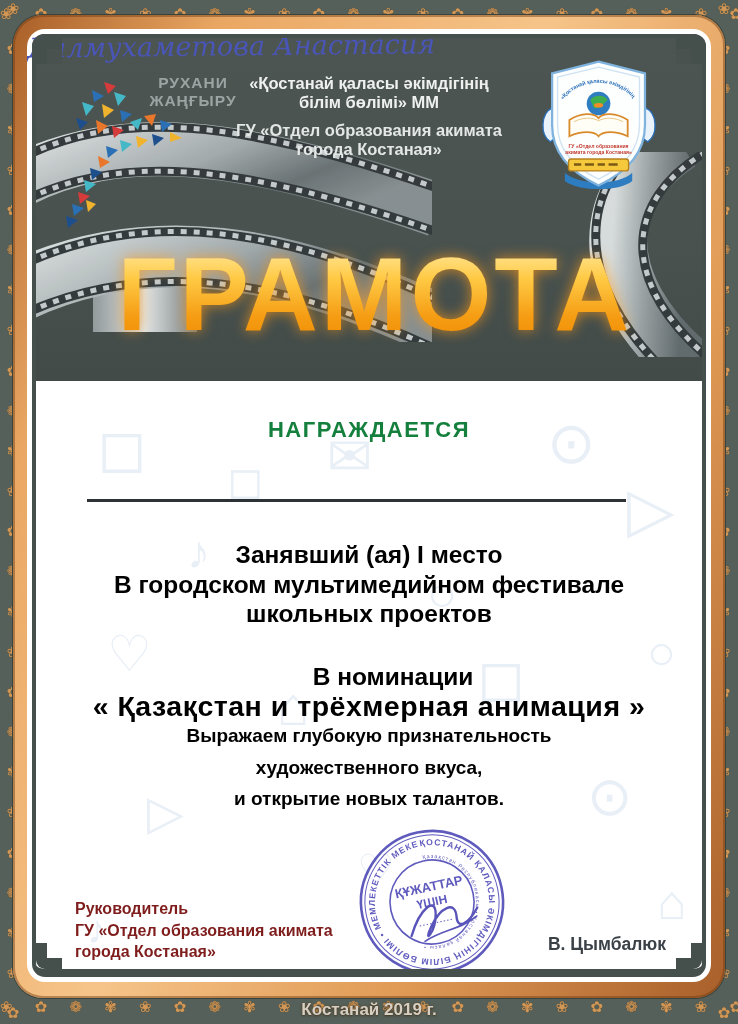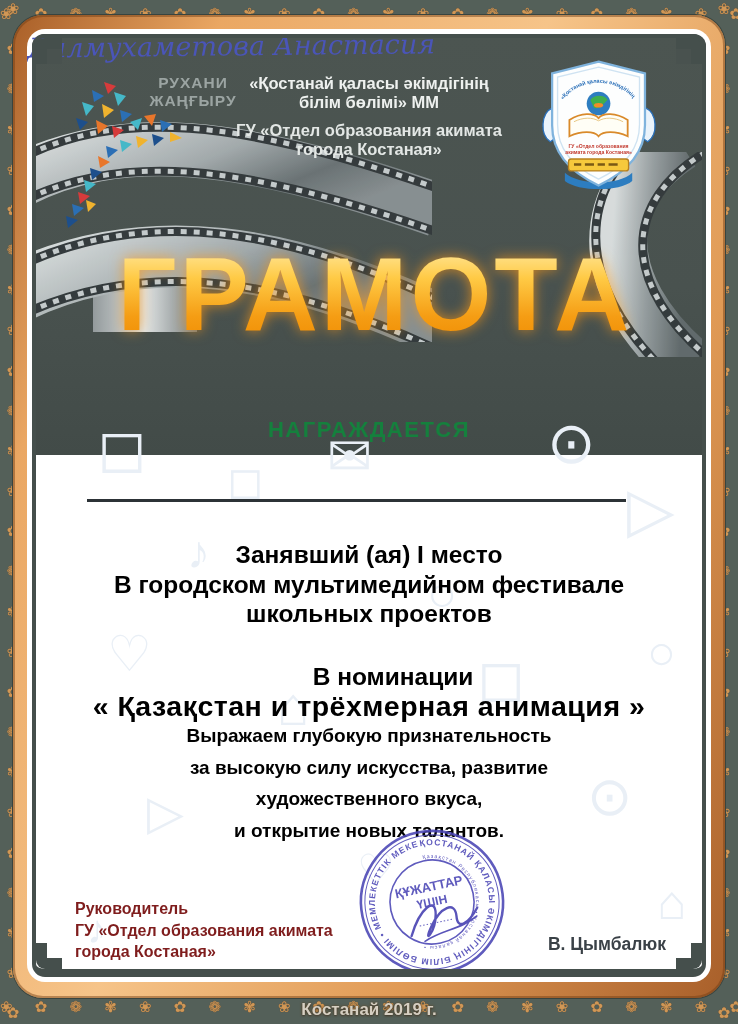--- a/index.html
+++ b/index.html
@@ -25,21 +25,21 @@
     border-radius:18px;overflow:hidden;z-index:3;}
   .inner-frame{position:absolute;inset:5px;border:4px solid #454f4c;border-bottom-width:8px;
     border-radius:13px;z-index:40;pointer-events:none;}
   .cstep{position:absolute;width:26px;height:26px;background:#454f4c;z-index:39;}
   .cstep i{position:absolute;width:15px;height:15px;display:block;}
   .cstep.tl{top:9px;left:9px;border-top-left-radius:9px}.cstep.tl i{left:11px;top:11px;background:#49524f;}
   .cstep.tr{top:9px;right:9px;border-top-right-radius:9px}.cstep.tr i{right:11px;top:11px;background:#49524f;}
   .cstep.bl{bottom:13px;left:9px;border-bottom-left-radius:9px}.cstep.bl i{left:11px;bottom:11px;background:#fff;}
   .cstep.br{bottom:13px;right:9px;border-bottom-right-radius:9px}.cstep.br i{right:11px;bottom:11px;background:#fff;}
   
-  .header{position:absolute;left:5px;right:5px;top:5px;height:421px;overflow:hidden;
+  .header{position:absolute;left:5px;right:5px;top:5px;height:347px;overflow:hidden;
     background:linear-gradient(180deg,#4c5551 0%,#49524f 60%,#424b48 100%);
     border-radius:12px 12px 0 0;}
   .film{position:absolute;opacity:.92;}
   .film-left{left:-5px;top:88px;width:405px;height:220px;}
   .film-right{left:498px;top:118px;width:180px;height:205px;}
   .bird{position:absolute;left:20px;top:42px;width:165px;height:160px;}
   .logo-text{position:absolute;left:96px;top:40px;width:130px;text-align:center;
     font-weight:bold;font-size:15.5px;line-height:18px;color:#9ba4a2;letter-spacing:1px;}
   .org-block{position:absolute;left:150px;right:150px;top:40px;text-align:center;color:#eef1ef;
     font-weight:bold;font-size:16.5px;line-height:19px;}
@@ -224,21 +224,20 @@
       <div>Занявший (ая) I место</div>
       <div>В городском мультимедийном фестивале</div>
       <div>школьных проектов</div>
     </div>
 
     <div class="txt nom-label">В номинации</div>
     <div class="txt nom-value">« Қазақстан и трёхмерная анимация »</div>
 
     <div class="txt gratitude">
       <div>Выражаем глубокую признательность</div>
-      <div>за высокую силу искусства, развитие</div>
       <div>художественного вкуса,</div>
       <div>и открытие новых талантов.</div>
     </div>
 
     <div class="foot-left">
       <div>Руководитель</div>
       <div>ГУ «Отдел образования акимата</div>
       <div>города Костаная»</div>
     </div>
 

